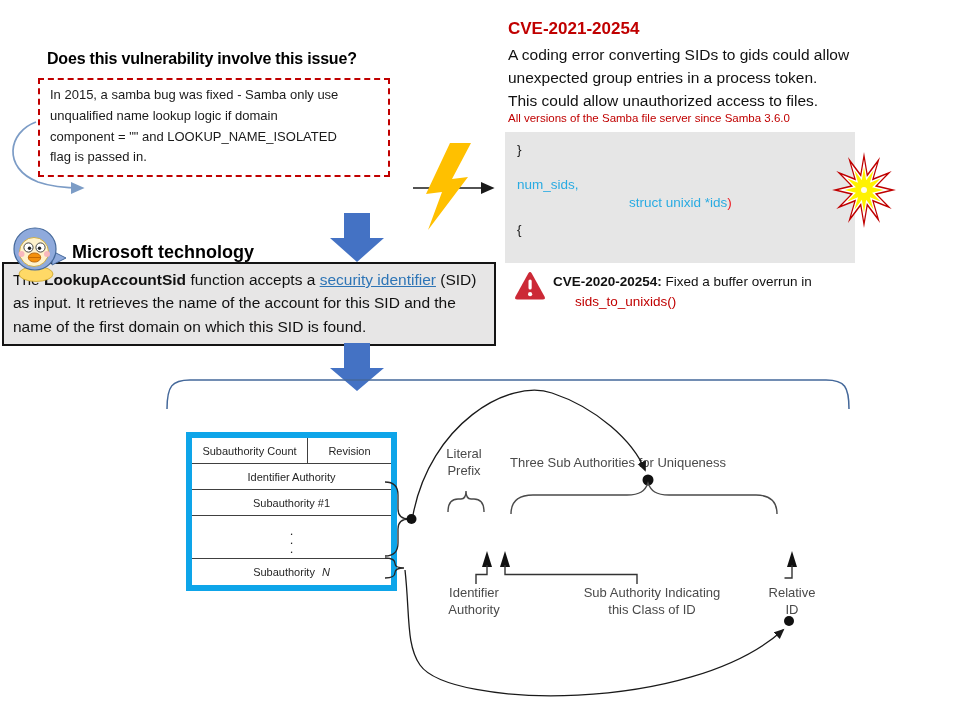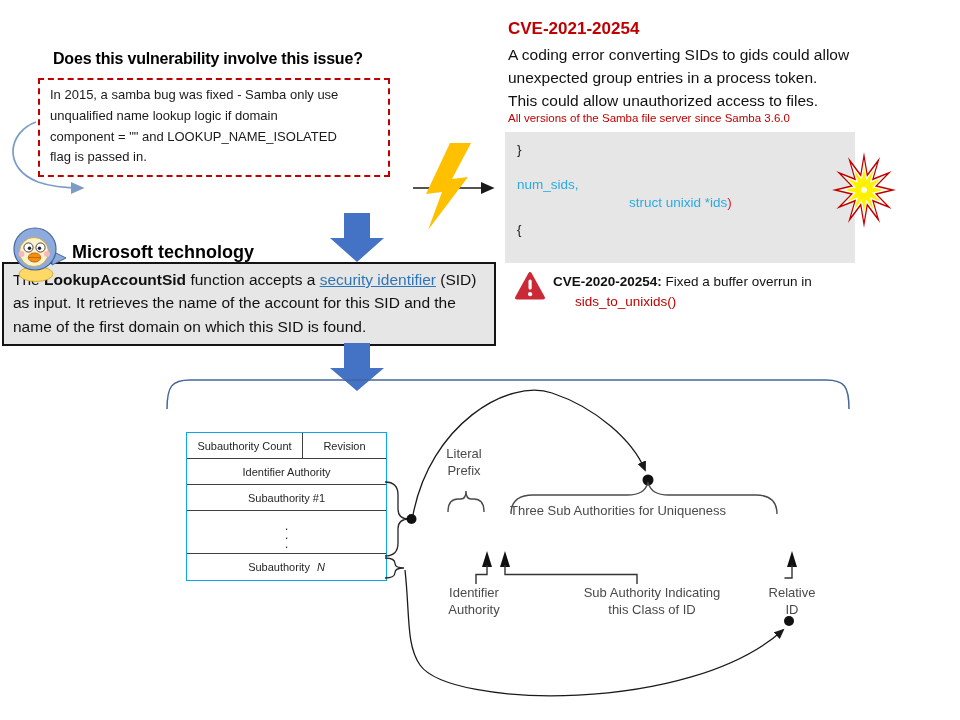--- a/index.html
+++ b/index.html
@@ -2,21 +2,21 @@
 <html style="--accent-red: #C00000; --link-blue: #0563C1; --link-blue2: #2E75B6; --arrow-blue: #4472C4; --code-red: #ED1C24; --code-cyan: #29ABE2; --code-bg: #E6E6E6; --box-bg: #E7E6E6; --bracket-blue: #44689A; --diagram-gray: #4A4A4A;"><head>
 <meta charset="utf-8">
 <style>
   html,body{margin:0;padding:0;background:#fff;}
   #slide{position:relative;width:960px;height:720px;background:#fff;overflow:hidden;
          font-family:"Liberation Sans",sans-serif;color:#1a1a1a;}
   .abs{position:absolute;}
   .preline{white-space:pre-line;}
 
   
-  #question-title{left:53px;top:50px;width:380px;font-size:16px;font-weight:bold;letter-spacing:-0.2px;color:#000;}
+  #question-title{left:47px;top:50px;width:380px;font-size:16px;font-weight:bold;letter-spacing:-0.2px;color:#000;}
   #samba-note{left:38px;top:78px;width:328px;border:2px dashed var(--accent-red,#C00000);
               padding:5px 10px 7px 10px;font-size:13px;line-height:1.6;color:#1a1a1a;}
   #file-path{left:98px;top:173px;font-size:19px;font-weight:bold;color:#111;}
   #file-path a{color:var(--link-blue,#0563C1);text-decoration:underline;}
 
   
   #cve-title{left:508px;top:19px;font-size:17px;font-weight:bold;color:var(--accent-red,#C00000);}
   #cve-desc{left:508px;top:44px;width:400px;font-size:15.5px;line-height:1.47;color:#111;}
   #cve-affected{left:508px;top:112px;font-size:11.5px;color:var(--accent-red,#C00000);}
 
@@ -35,36 +35,36 @@
   #warning-fn{padding-left:22px;color:var(--accent-red,#C00000);}
 
   
   #ms-label{left:72px;top:242px;font-size:18px;font-weight:bold;color:#000;}
   #ms-box{left:2px;top:262px;width:472px;background:var(--box-bg,#E7E6E6);border:2px solid #141414;
           padding:4px 9px 6px 9px;font-size:15.5px;line-height:1.5;color:#111;}
   #ms-box .b{font-weight:bold;}
   #ms-box a{color:var(--link-blue2,#2E75B6);text-decoration:underline;margin-top:7px;}
 
   
-  #sid-table{left:186px;top:432px;width:199px;border:1px solid #0ea5e9;font-size:11px;color:#262626;
+  #sid-table{left:186px;top:432px;width:199px;border:6px solid #0ea5e9;font-size:11px;color:#262626;
              background:#fff;text-align:center;}
   #sid-table .row{border-top:1px solid #404040;display:flex;align-items:center;justify-content:center;}
   #sid-table .row:first-child{border-top:none;}
   .rh{height:25px;}
   #row-1{display:flex;}
   #cell-count{width:115px;border-right:1px solid #404040;display:flex;align-items:center;justify-content:center;height:25px;}
   #cell-revision{flex:1;display:flex;align-items:center;justify-content:center;height:25px;}
   #row-dots{height:43px;font-size:13px;line-height:9px;padding-top:4px;box-sizing:border-box;align-items:flex-start;}
   #row-n{height:26px;}
   #cell-n-var{font-style:italic;margin-left:7px;}
 
   
   .dlabel{color:var(--diagram-gray,#4A4A4A);font-size:13px;line-height:1.3;text-align:center;}
   #label-literal{left:430px;top:446px;width:68px;}
-  #label-threesubs{left:510px;top:455px;width:280px;text-align:left;margin-top:48px;}
+  #label-threesubs{left:510px;top:455px;width:280px;text-align:left;}
   #sid-string{left:452px;top:519px;font-size:15.5px;letter-spacing:0.2px;color:#3d3d3d;}
   #label-idauth{left:436px;top:585px;width:76px;}
   #label-subauth{left:543px;top:585px;width:218px;}
   #label-relid{left:756px;top:585px;width:72px;}
 
   #overlay{left:0;top:0;width:960px;height:720px;pointer-events:none;z-index:5;}
 </style>
 </head>
 <body>
 

